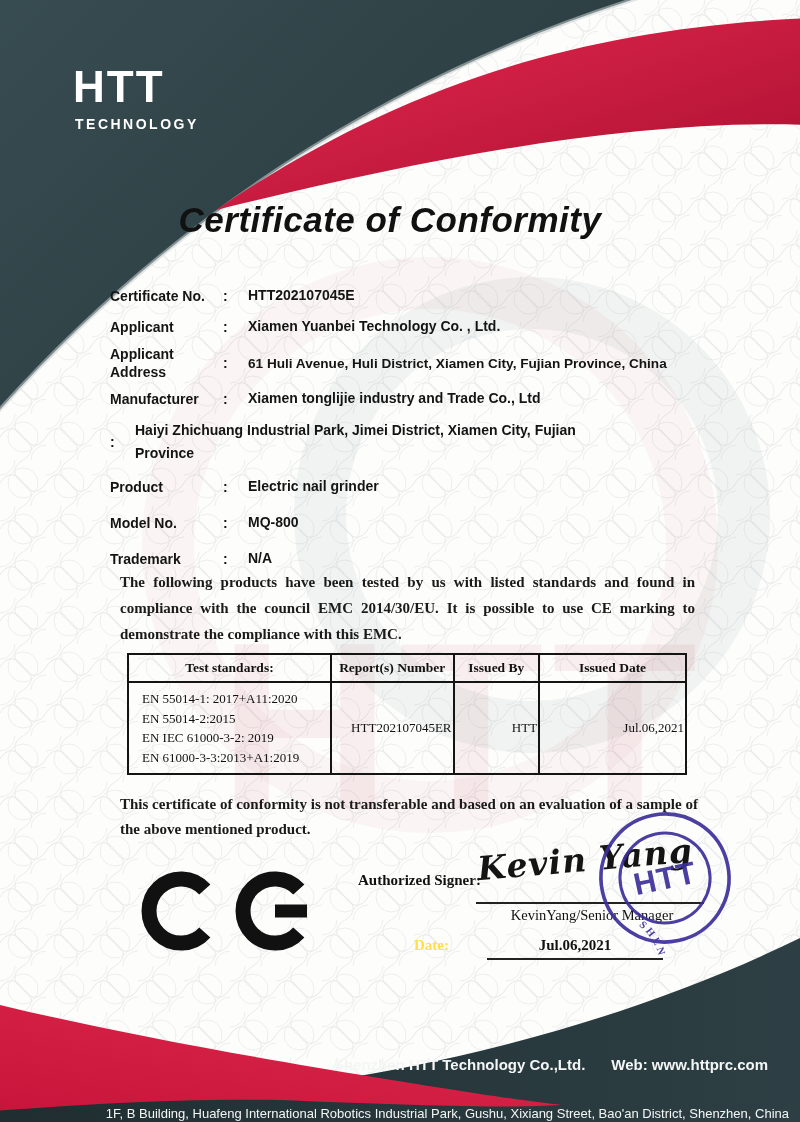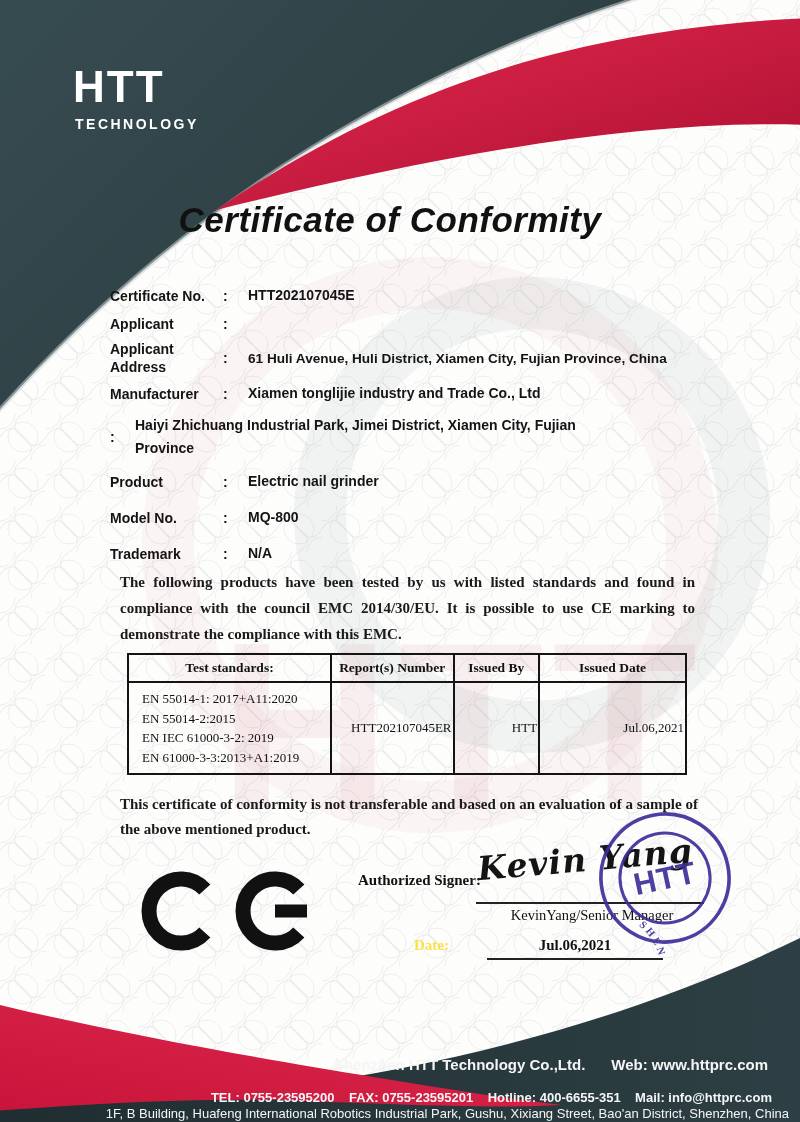--- a/index.html
+++ b/index.html
@@ -120,20 +120,21 @@
 
     <div class="abs fields">
       <div class="field-row" style="margin-bottom:8px">
         <div class="f-label">Certificate No.</div>
         <div class="f-colon">:</div>
         <div class="f-value">HTT202107045E</div>
       </div>
       <div class="field-row" style="margin-bottom:7px">
         <div class="f-label">Applicant</div>
         <div class="f-colon">:</div>
+        <div class="f-value">Xiamen Yuanbei Technology Co. , Ltd.</div>
       </div>
       <div class="field-row" style="margin-bottom:6px">
         <div class="f-label">Applicant Address</div>
         <div class="f-colon">:</div>
         <div class="f-value" style="font-size:13.6px">61 Huli Avenue, Huli District, Xiamen City, Fujian Province, China</div>
       </div>
       <div class="field-row" style="margin-bottom:9px">
         <div class="f-label">Manufacturer</div>
         <div class="f-colon">:</div>
         <div class="f-value">Xiamen tonglijie industry and Trade Co., Ltd</div>
@@ -206,16 +207,15 @@
         <circle cx="0" cy="0" r="45" fill="none" stroke="#3c2f9a" stroke-width="3"></circle>
         <path id="stampRing" d="M -38.2,38.2 A 54,54 0 1,1 -38.3,38.1" fill="none"></path>
         <text font-family="Liberation Serif, serif" font-size="10.5" font-weight="bold" fill="#3c2f9a" letter-spacing="2.6">
           <textPath href="#stampRing" startOffset="4">SHENZHEN HTT TECHNOLOGY CO.,LTD</textPath>
         </text>
         <text x="0" y="11" text-anchor="middle" font-family="Liberation Sans, sans-serif" font-size="31" font-weight="bold" letter-spacing="1" fill="#3c2f9a">HTT</text>
       </g>
     </svg>
 
     <div class="abs foot foot1"><span>Shenzhen HTT Technology Co.,Ltd.</span><span class="gap"></span><span>Web: www.httprc.com</span></div>
-    <div class="abs foot foot2">TEL: 0755-23595200    FAX: 0755-23595201    Hotline: 400-6655-351    Mail: info@httprc.com</div>
     <div class="abs foot foot3">1F, B Building, Huafeng International Robotics Industrial Park, Gushu, Xixiang Street, Bao'an District, Shenzhen, China</div>
   </div>
 </div>
 
 </body></html>

